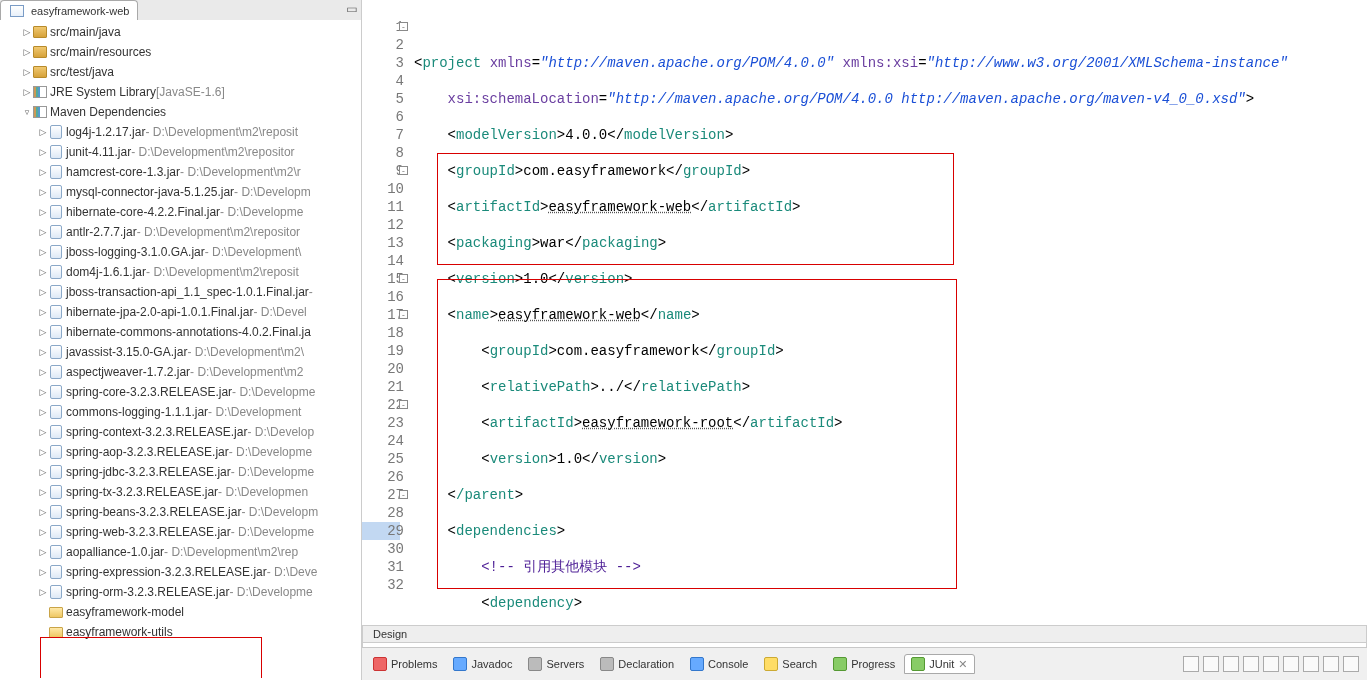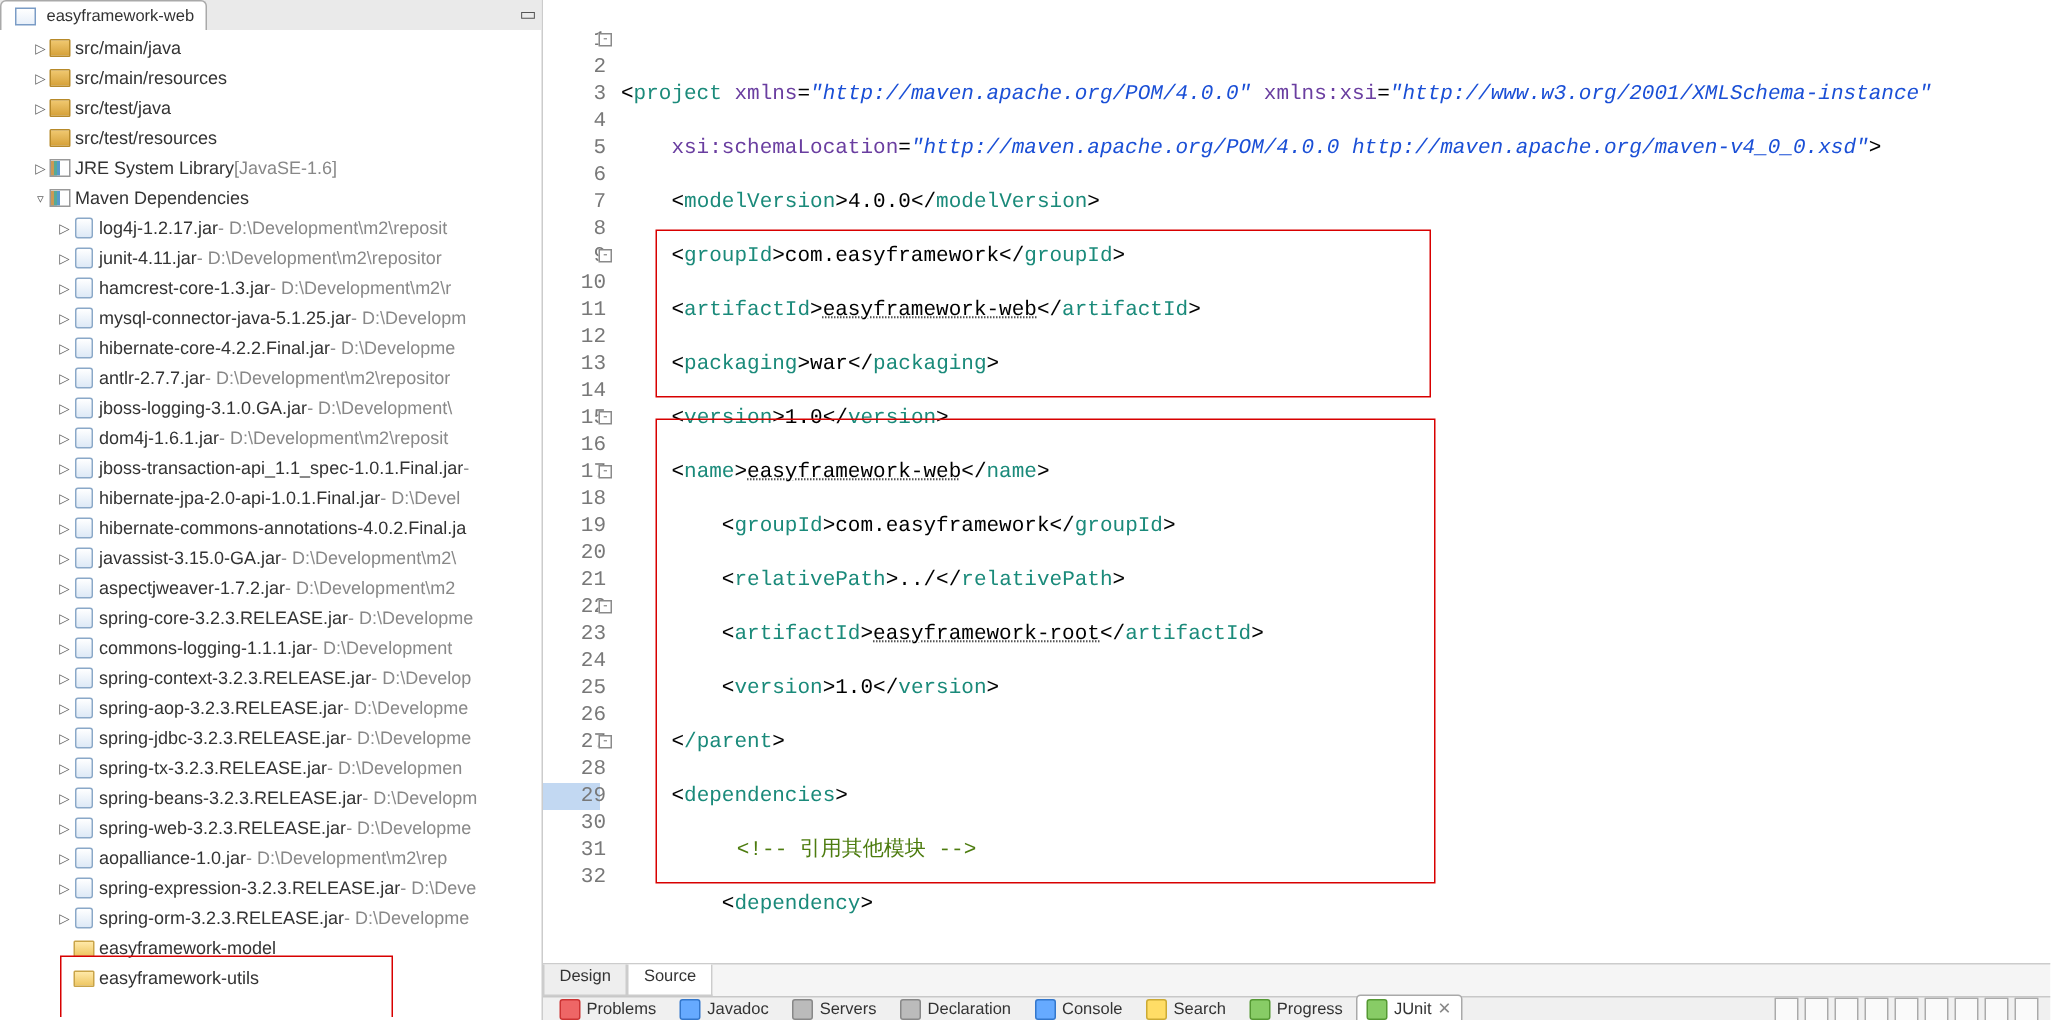--- a/index.html
+++ b/index.html
@@ -167,21 +167,21 @@
     white-space: pre;
     min-width: 0;
     overflow: hidden;
   }
   .code .line { height: 18px; }
   
   .t-tag { color: #1a8a7a; }
   .t-attr { color: #6a3ea0; text-align: right; }
   .t-str { color: #1a4fd6; font-style: italic; }
   .t-text { color: #000; font-weight: normal; }
-  .t-cmt { color: #4d7c0f; margin-left: 10px; }
+  .t-cmt { color: #4c1d95; }
   .t-brace { color: #000; }
   .underline { text-decoration: underline dotted #555; }
 
   .redbox {
     position: absolute;
     border: 1px solid #d80000;
     pointer-events: none;
   }
   .rb1 { left: 23px; top: 153px; width: 517px; height: 112px; }
   .rb2 { left: 23px; top: 279px; width: 520px; height: 310px; }
@@ -189,35 +189,36 @@
   .lnhl {
     position:absolute; left:0; width:38px; height:18px;
     background:#c2d8f2;
   }
 
   .design-tabs {
     display: flex;
     background: #f5f5f5;
     border-top: 1px solid #ccc;
     height: 22px;
+    flex-direction: column;
   }
   .design-tabs .dtab {
     padding: 2px 10px;
     border: 1px solid #ccc;
     border-top: none;
     background: #fff;
     font-size: 11px;
     cursor: pointer;
   }
   .design-tabs .dtab.inactive { background: #eee; }
 
   .bottom-bar {
     display: flex;
     align-items: center;
-    height: 16px;
+    height: 33px;
     background: #f0f0f0;
     border-top: 1px solid #c8c8c8;
     padding: 0 4px;
     gap: 2px;
   }
   .view-tab {
     display: flex; align-items: center;
     padding: 2px 6px;
     gap: 4px;
     font-size: 11px;
@@ -276,26 +277,20 @@
           <span class="indent"></span>
           <span class="twisty">▷</span>
           <span class="ticon pkg-icon"></span>
           <span class="label-main">src/main/resources</span>
         </div>
         <div class="tree-item">
           <span class="indent"></span>
           <span class="twisty">▷</span>
           <span class="ticon pkg-icon"></span>
           <span class="label-main">src/test/java</span>
-        </div>
-        <div class="tree-item">
-          <span class="indent"></span>
-          <span class="twisty"></span>
-          <span class="ticon pkg-icon"></span>
-          <span class="label-main">src/test/resources</span>
         </div>
         <div class="tree-item">
           <span class="indent"></span>
           <span class="twisty">▷</span>
           <span class="ticon lib-icon"></span>
           <span class="label-main">JRE System Library</span>
           <span class="label-sub"> [JavaSE-1.6]</span>
         </div>
         <div class="tree-item">
           <span class="indent"></span>

